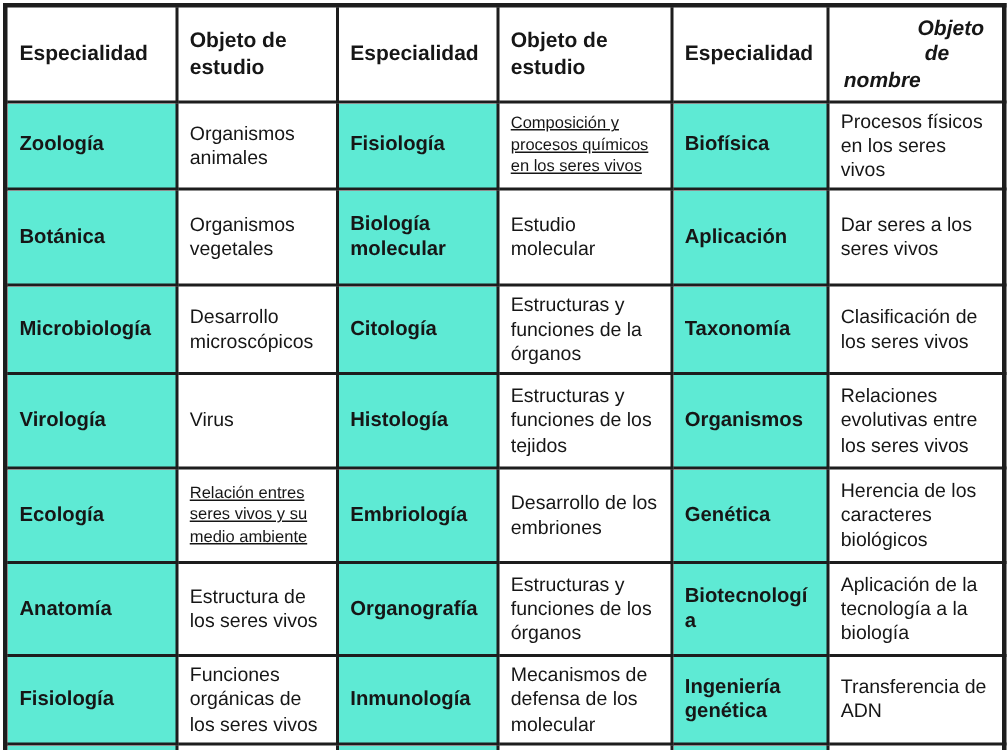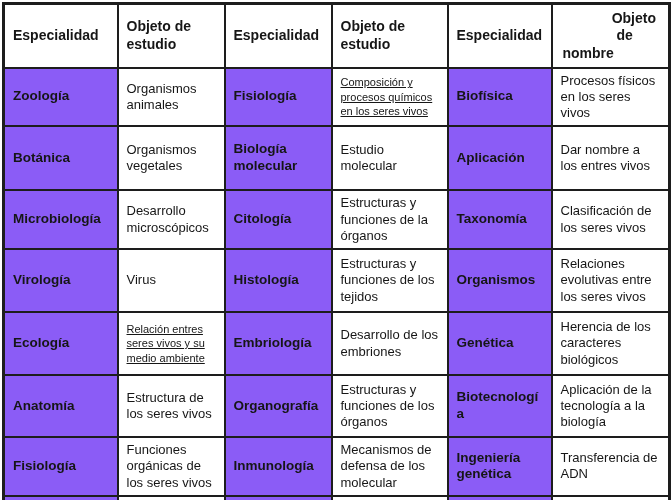--- a/index.html
+++ b/index.html
@@ -24,26 +24,26 @@
     word-wrap:break-word;
   }
   
   col.c1{width:114px}col.c2{width:107px}col.c3{width:107px}
   col.c4{width:116px}col.c5{width:104px}col.c6{width:118px}
   
   tr.hrow{height:64px;}
   tr.hrow th{background:#ffffff;font-weight:bold;font-size:14px;}
   th.esp-h{padding-left:12px;}
   
-  th.h6{padding:4px 6px;}
+  th.h6{padding:4px 6px;font-style:italic;}
   th.h6 .l1{display:block;text-align:right;padding-right:4px;}
   th.h6 .l2{display:block;padding-left:56px;}
   th.h6 .l3{display:block;text-align:left;padding-left:2px;}
   
-  td.esp{background:#8b5cf6;font-weight:bold;font-size:13.5px;}
+  td.esp{background:#5eead4;font-weight:bold;font-size:13.5px;}
   td.obj{background:#ffffff;font-size:13px;}
   td.obj.small{font-size:11px;line-height:1.3;text-decoration:underline;}
   tr.r1{height:56px}tr.r2{height:64px}tr.r3{height:56px}
   tr.r4{height:63px}tr.r5{height:63px}tr.r6{height:62px}tr.r7{height:57px}
   
   tr.sliver{height:6px;}
   tr.sliver td{padding:0;border-bottom:none;height:6px;}
 </style>
 </head>
 <body>
@@ -81,21 +81,21 @@
       <td class="esp">Biofísica</td>
       <td class="obj">Procesos físicos en los seres vivos</td>
     </tr>
 
     <tr class="r2">
       <td class="esp">Botánica</td>
       <td class="obj">Organismos vegetales</td>
       <td class="esp">Biología molecular</td>
       <td class="obj">Estudio molecular</td>
       <td class="esp">Aplicación</td>
-      <td class="obj">Dar nombre a los entres vivos</td>
+      <td class="obj">Dar seres a los seres vivos</td>
     </tr>
 
     <tr class="r3">
       <td class="esp">Microbiología</td>
       <td class="obj">Desarrollo microscópicos</td>
       <td class="esp">Citología</td>
       <td class="obj">Estructuras y funciones de la órganos</td>
       <td class="esp">Taxonomía</td>
       <td class="obj">Clasificación de los seres vivos</td>
     </tr>

